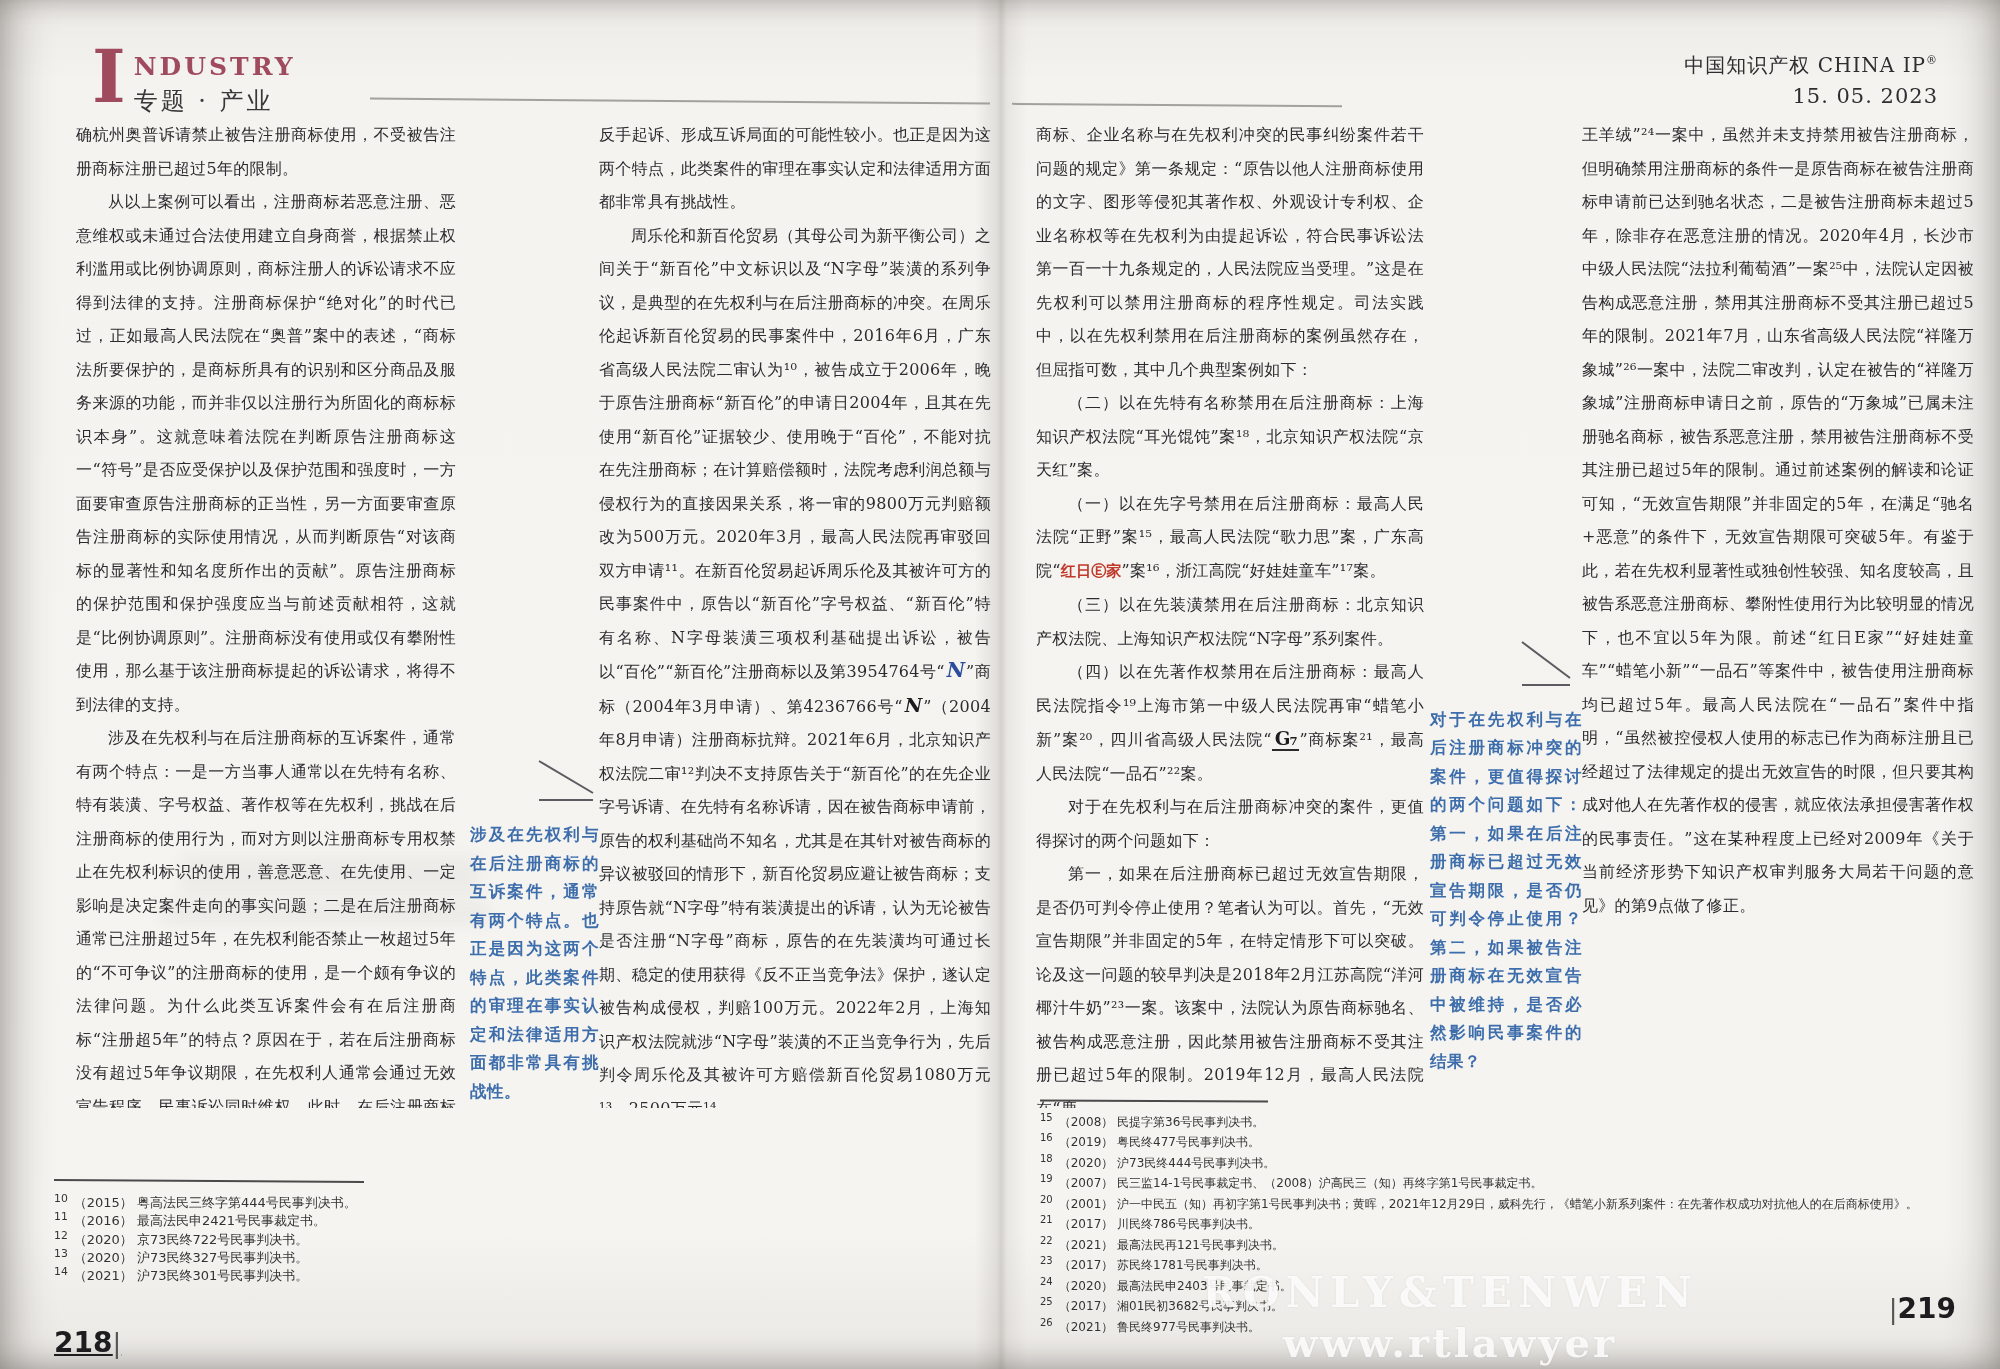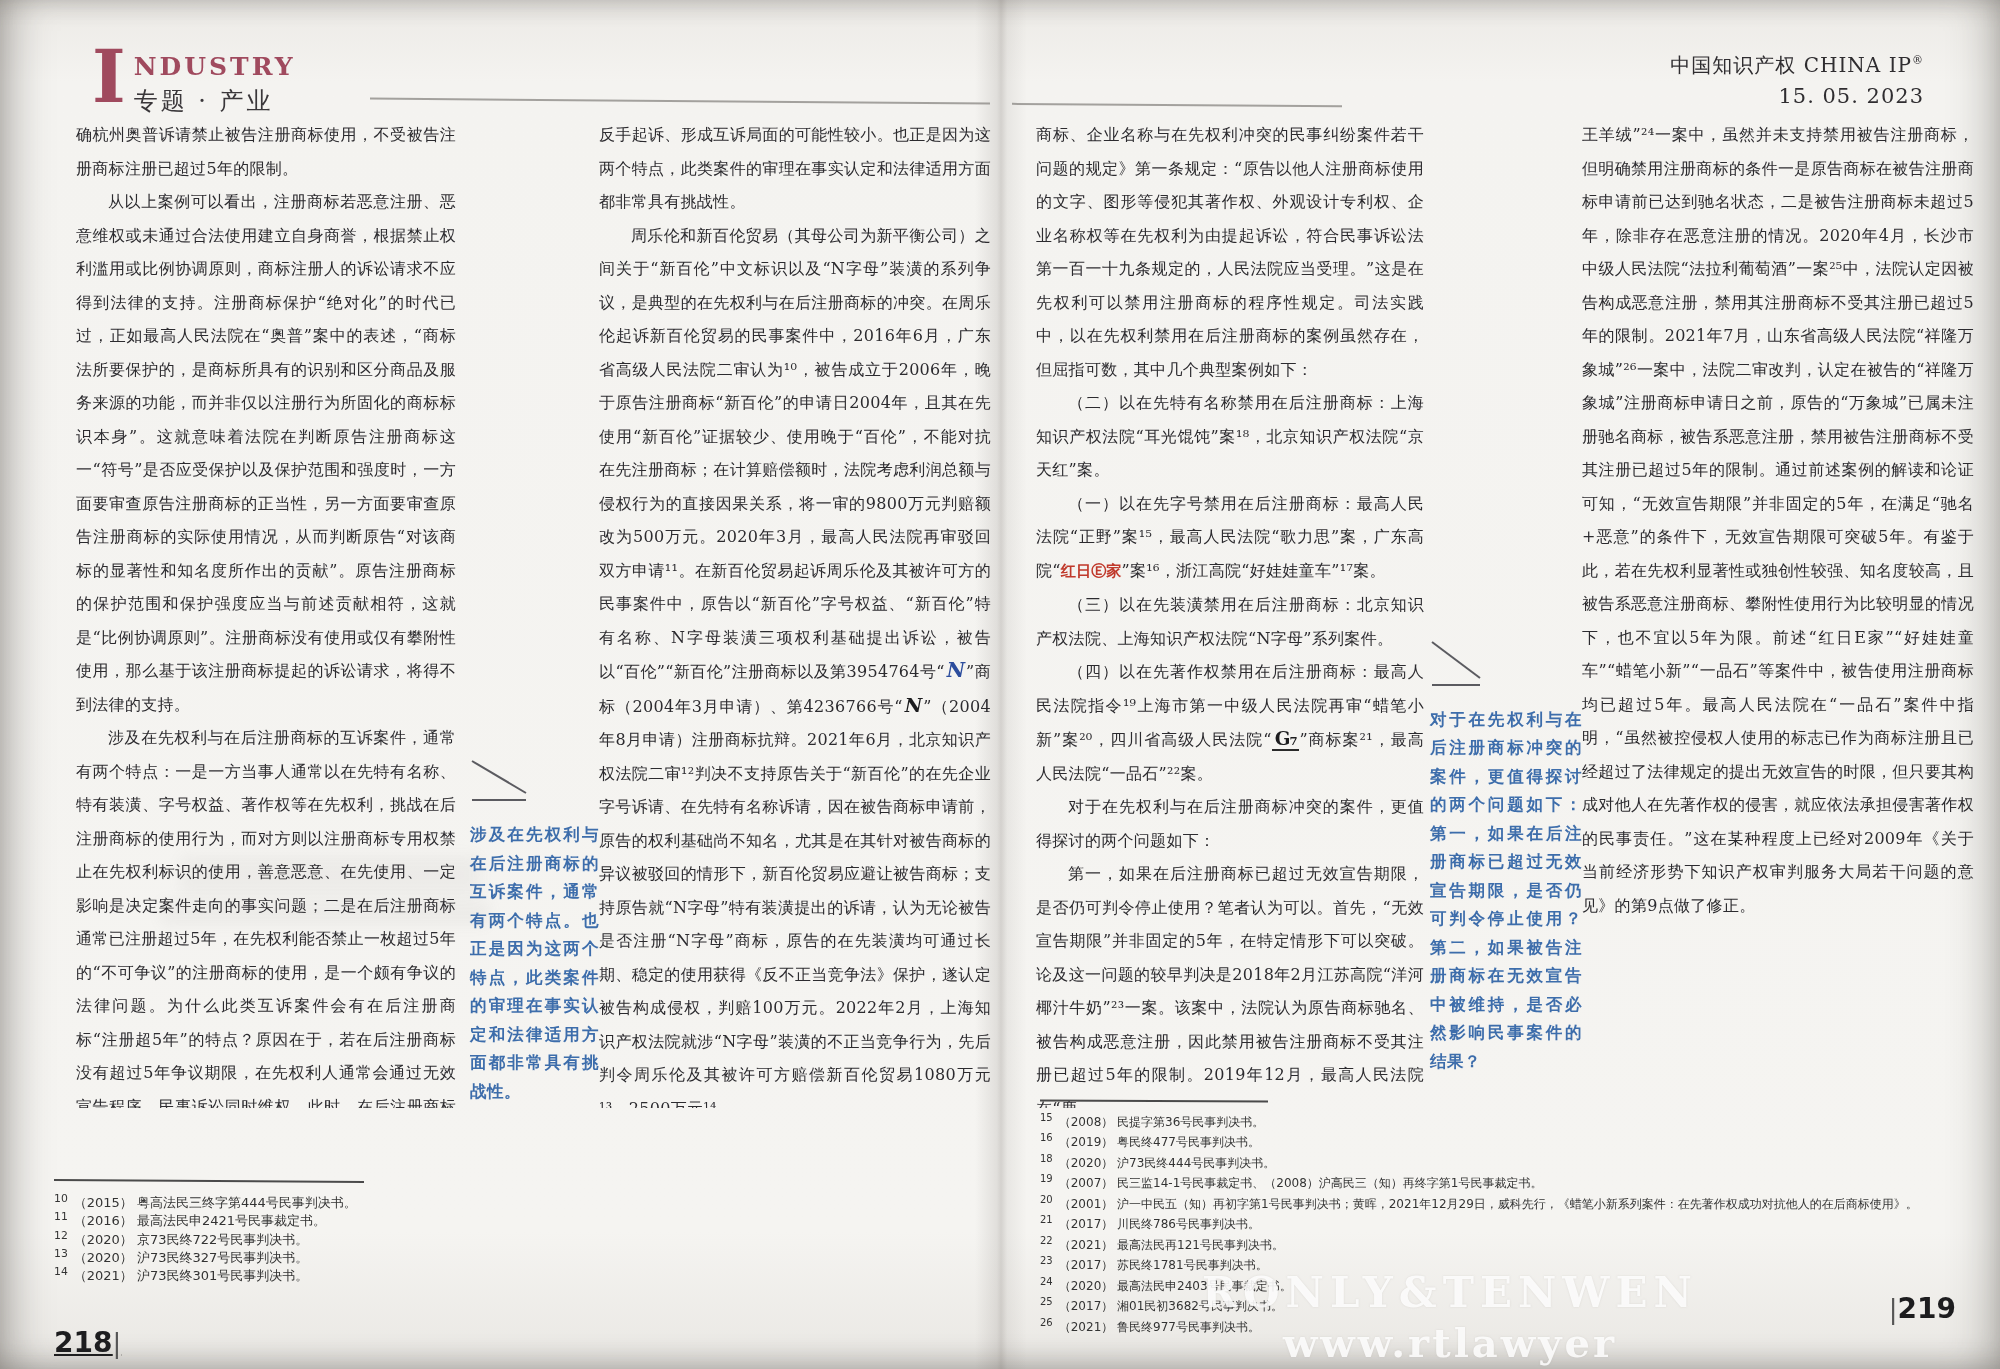--- a/index.html
+++ b/index.html
@@ -28,37 +28,37 @@
 
   
   .masthead { position:absolute; left:52px; top:46px; height:70px; }
   .big-i { font-size:72px; line-height:62px; font-weight:bold; color:#a04a5e; float:left; }
   .mast-text { float:left; margin-left:8px; padding-top:6px; }
   .mast-en { font-size:25px; letter-spacing:3px; color:#a04a5e; font-weight:bold; }
   .mast-cn { font-size:24px; color:#3a373a; margin-top:4px; font-family:"DejaVu Serif","Liberation Serif",serif; letter-spacing:3px; }
   .rule { position:absolute; height:1.5px; background:#8f8c88; opacity:.8; }
   .rule-left  { left:330px; top:100px; width:620px; transform:rotate(.45deg); }
   .rule-right { left:0px;  top:104px; width:330px; transform:rotate(.4deg); }
-  .issue-info { position:absolute; right:50px; top:52px; text-align:right; color:#2f2d30;margin-left:20px; }
+  .issue-info { position:absolute; right:36px; top:52px; text-align:right; color:#2f2d30;margin-left:20px; }
   .issue-title { font-size:20px; letter-spacing:1px; }
   .issue-title sup { font-size:11px; }
   .issue-date { font-size:21px; margin-top:5px; letter-spacing:1px; }
 
   
   .columns { position:absolute; top:118px; display:flex; height:990px; overflow:hidden; }
   .columns-left  { left:36px;  width:915px; }
   .columns-right { left:24px;  width:938px; }
   .col { color:#2c2b2f; font-size:16px; line-height:33.5px; text-align:justify; letter-spacing:.3px; }
   .col p { margin:0; }
   .col .indent { text-indent:2em; }
   .col-1 { width:380px; }
   .col-2 { width:392px; }
   .col-3 { width:388px; }
   .col-5 { width:392px; }
-  .gutter { width:143px; display:flex; flex-direction:column; justify-content:flex-end; align-items:flex-start; padding:0 0 2px 14px; }
+  .gutter { width:143px; display:flex; flex-direction:column; justify-content:flex-end; align-items:flex-end; padding:0 0 2px 14px; }
   .gutter-right { width:158px; padding-left:6px; padding-bottom:32px; }
   .article-heading {
     font-family:"DejaVu Sans","Liberation Sans",sans-serif;
     font-size:20.5px; font-weight:bold; color:#141414;
     margin:14px 0 10px 0 !important; line-height:30px; letter-spacing:0;
   }
   .pullquote {
     font-family:"DejaVu Sans","Liberation Sans",sans-serif;
     color:#3d6dab; font-weight:bold; font-size:16.5px; line-height:28.5px;
     text-align:justify; letter-spacing:.5px;

